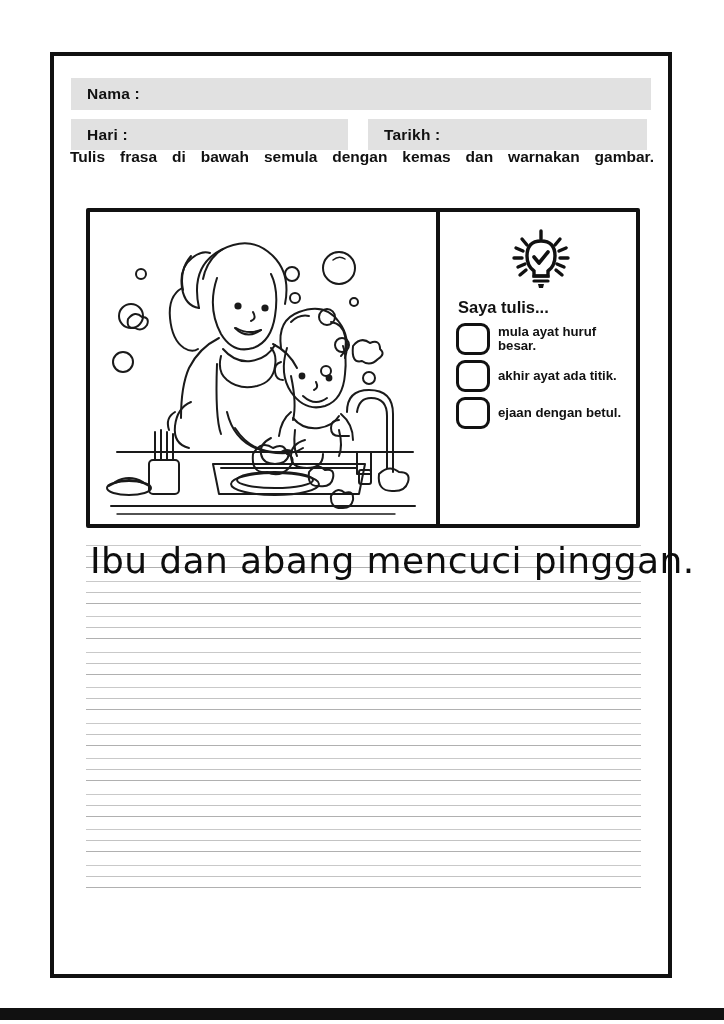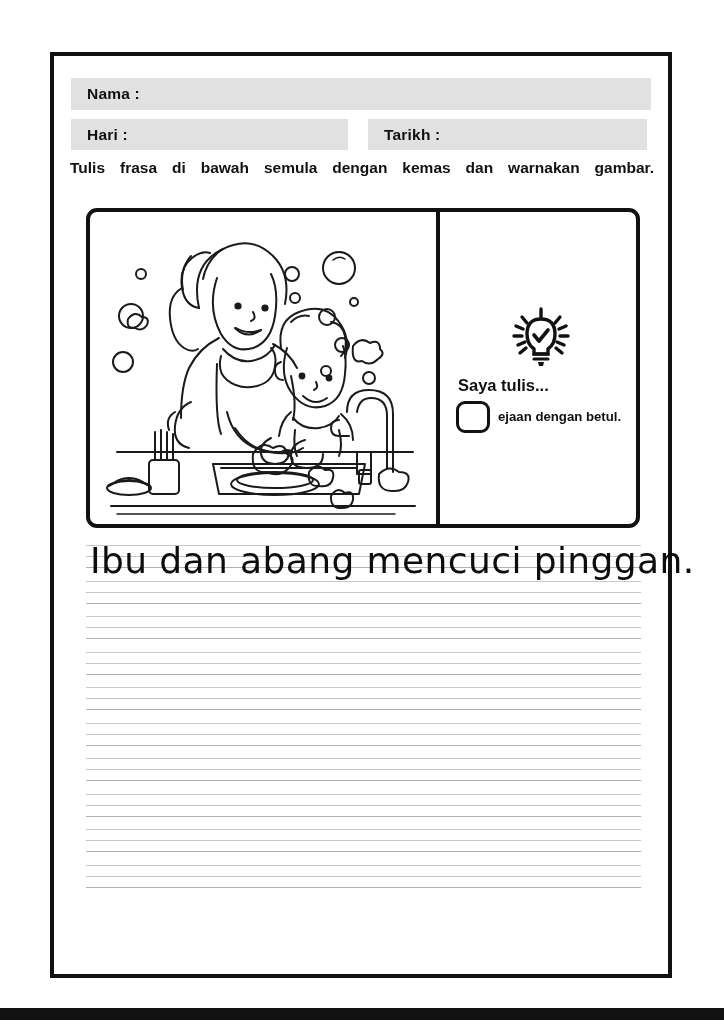--- a/index.html
+++ b/index.html
@@ -54,41 +54,40 @@
     letter-spacing: .2px;
     padding-left: 16px;
   }
   .field-nama { left: 71px; top: 78px; width: 580px; height: 32px; }
   .field-hari { left: 71px; top: 119px; width: 277px; height: 31px; }
   .field-tarikh { left: 368px; top: 119px; width: 279px; height: 31px; }
 
   
   .instruction {
     position: absolute;
-    left: 70px; top: 159px;
+    left: 70px; top: 148px;
     width: 584px;
     font-size: 15.5px;
     font-weight: bold;
     color: #111;
     text-align: justify;
     line-height: 1.12;
   }
   .instruction::after { content: ""; display: inline-block; width: 100%; }
 
   
   .panel {
     position: absolute;
     left: 86px; top: 208px;
     width: 554px; height: 320px;
     border: 4px solid #111;
-    border-radius: 11px;
+    border-radius: 2px;
     background: #fff;
     display: flex;
     overflow: hidden;
-    align-items: center;
   }
   .panel-image {
     width: 350px; height: 100%;
     border-right: 4px solid #111;
     position: relative;
     display: flex; align-items: center; justify-content: center;
   }
   .panel-image svg { display:block; width: 336px; height: 304px; }
   .panel-check {
     flex: 1;
@@ -292,20 +291,28 @@
           <path d="M24 48 l14 0 M24 53 l14 0" stroke="#111" stroke-width="3.2" stroke-linecap="round"></path>
           <path d="M28 56 l6 0 l-1 4 l-4 0z" fill="#111"></path>
           <path d="M24 29 l5 6 l9 -11" fill="none" stroke="#111" stroke-width="3.6" stroke-linecap="round" stroke-linejoin="round"></path>
         </svg>
       </div>
 
       <div class="saya-tulis">Saya tulis...</div>
 
       <div class="check-item">
         <span class="checkbox"></span>
+        <span class="check-label">mula ayat huruf besar.</span>
+      </div>
+      <div class="check-item">
+        <span class="checkbox"></span>
+        <span class="check-label">akhir ayat ada titik.</span>
+      </div>
+      <div class="check-item">
+        <span class="checkbox"></span>
         <span class="check-label">ejaan dengan betul.</span>
       </div>
     </div>
   </div>
 
   <div class="writing-area">
     <div class="line-group">
       <div class="sample-sentence">Ibu dan abang mencuci pinggan.</div>
       <div class="rule top"></div>
       <div class="rule mid sp-a"></div>

